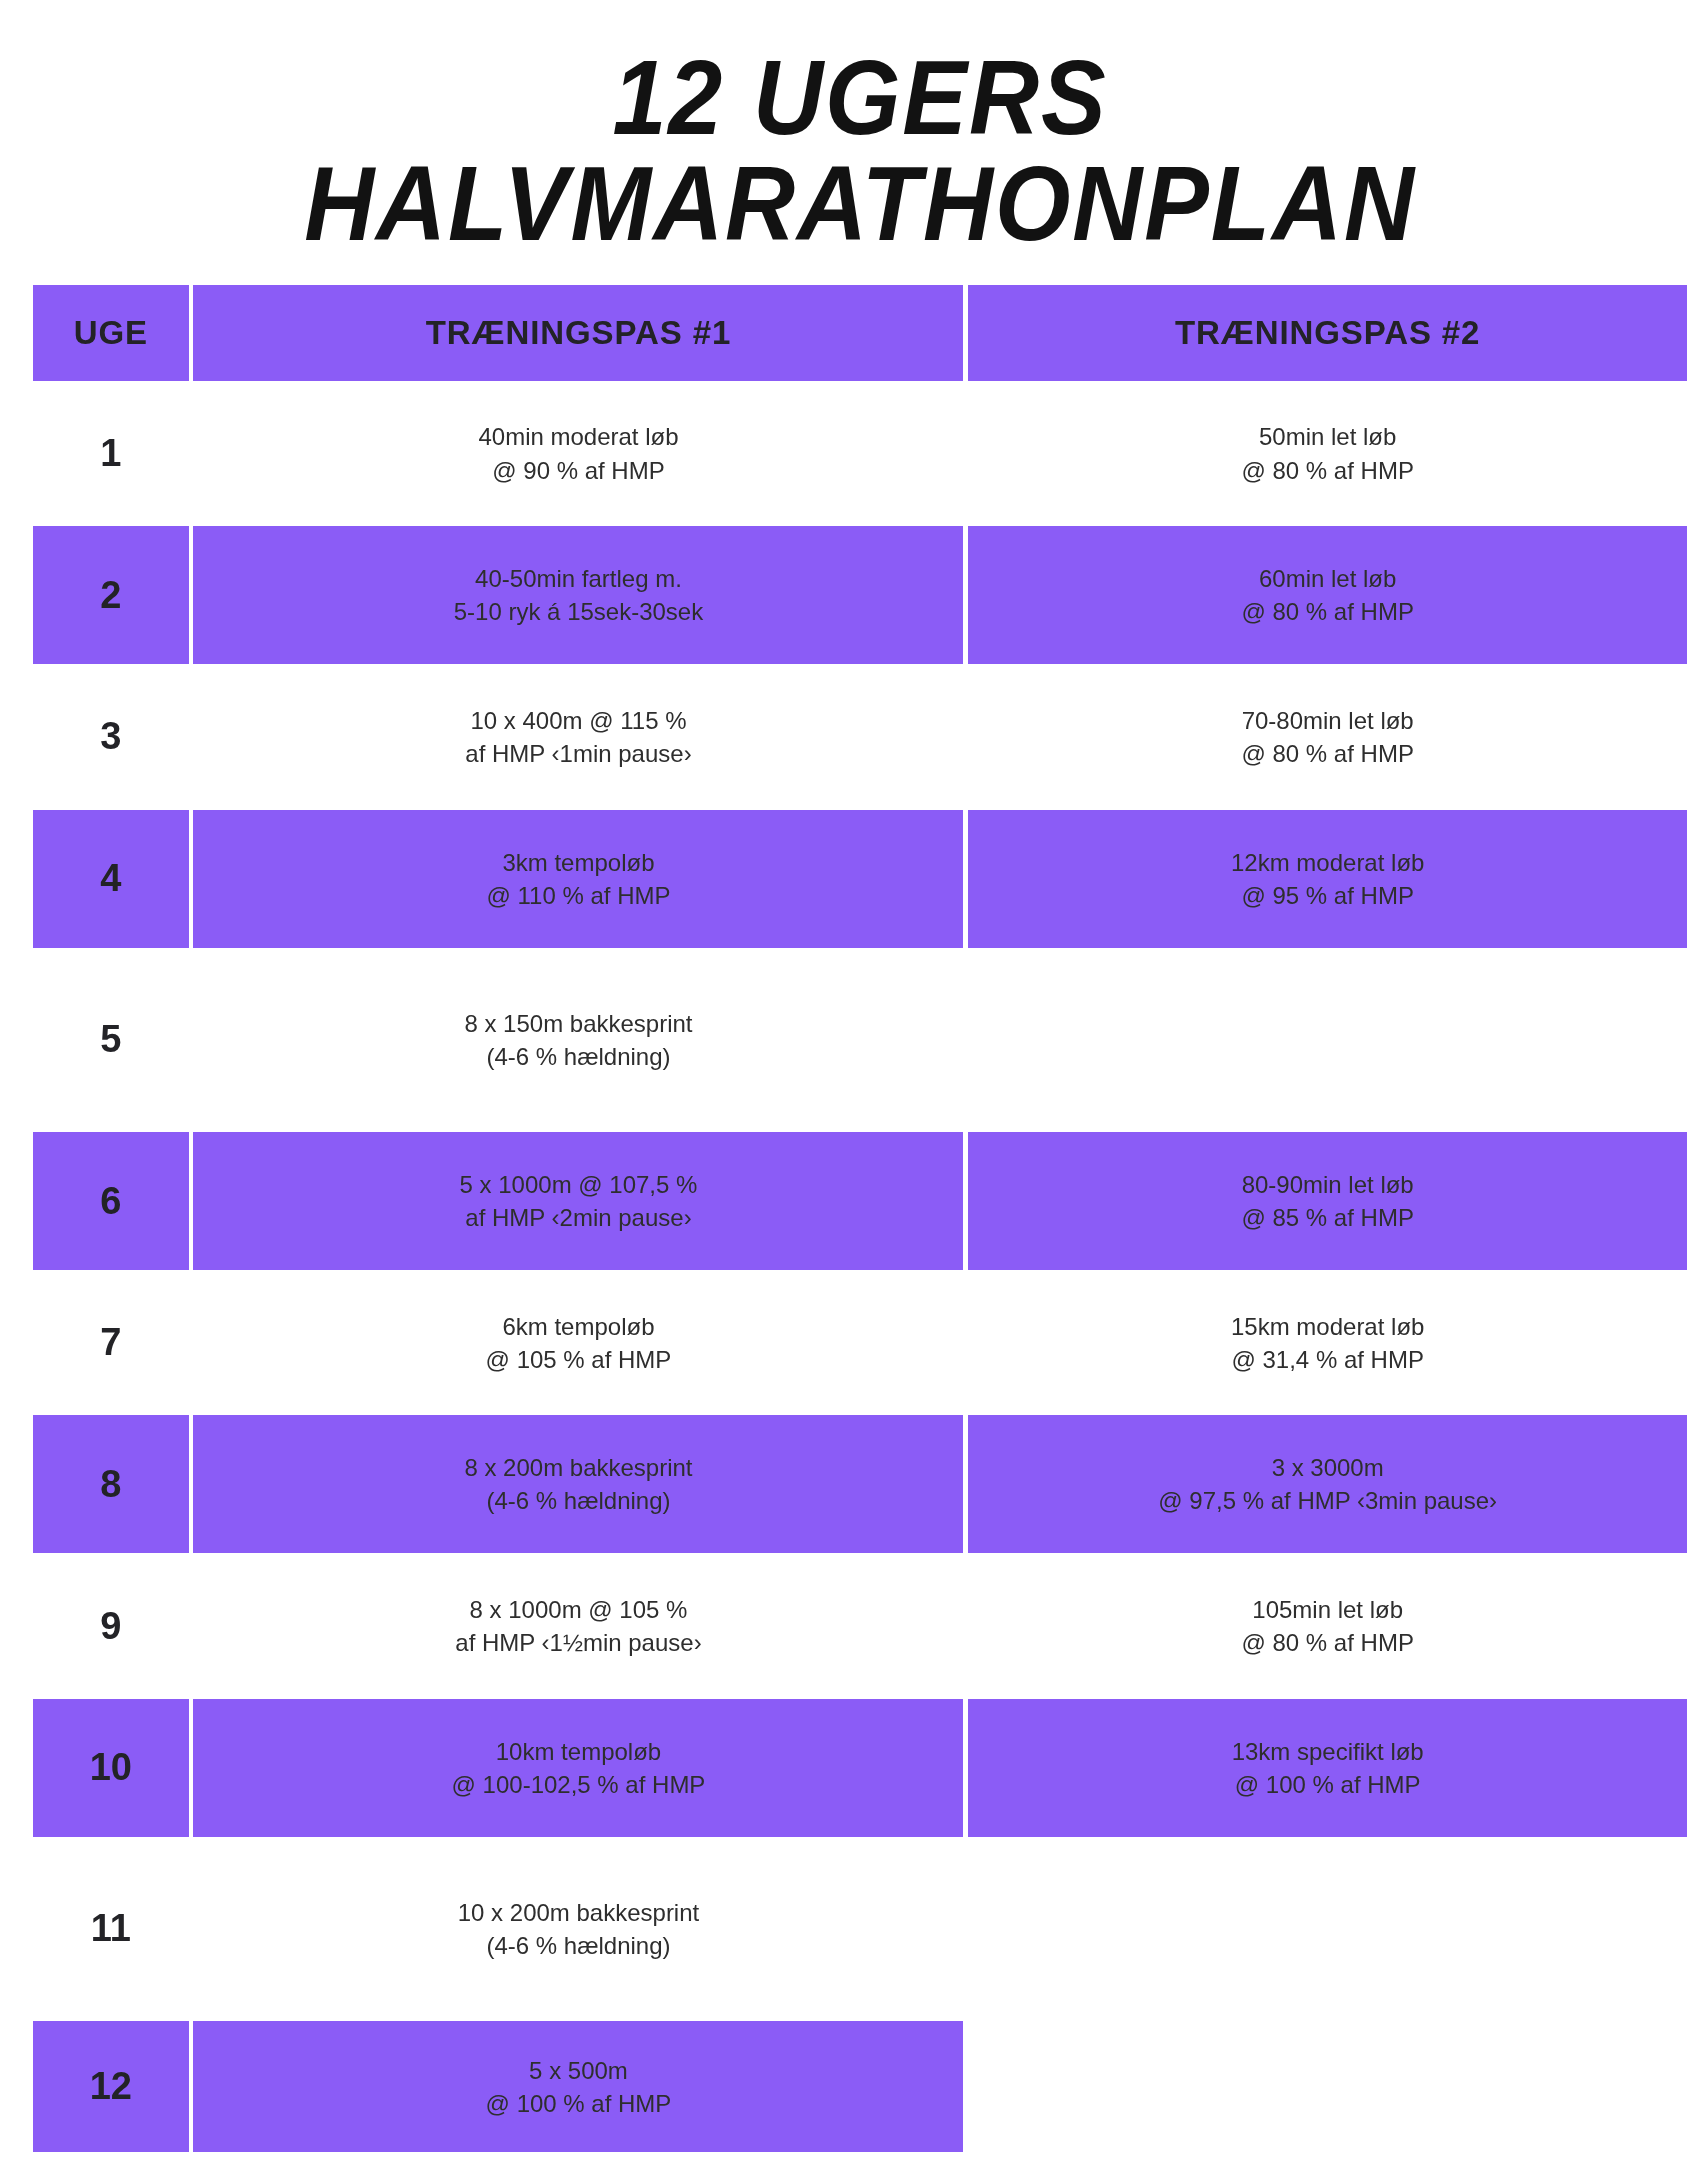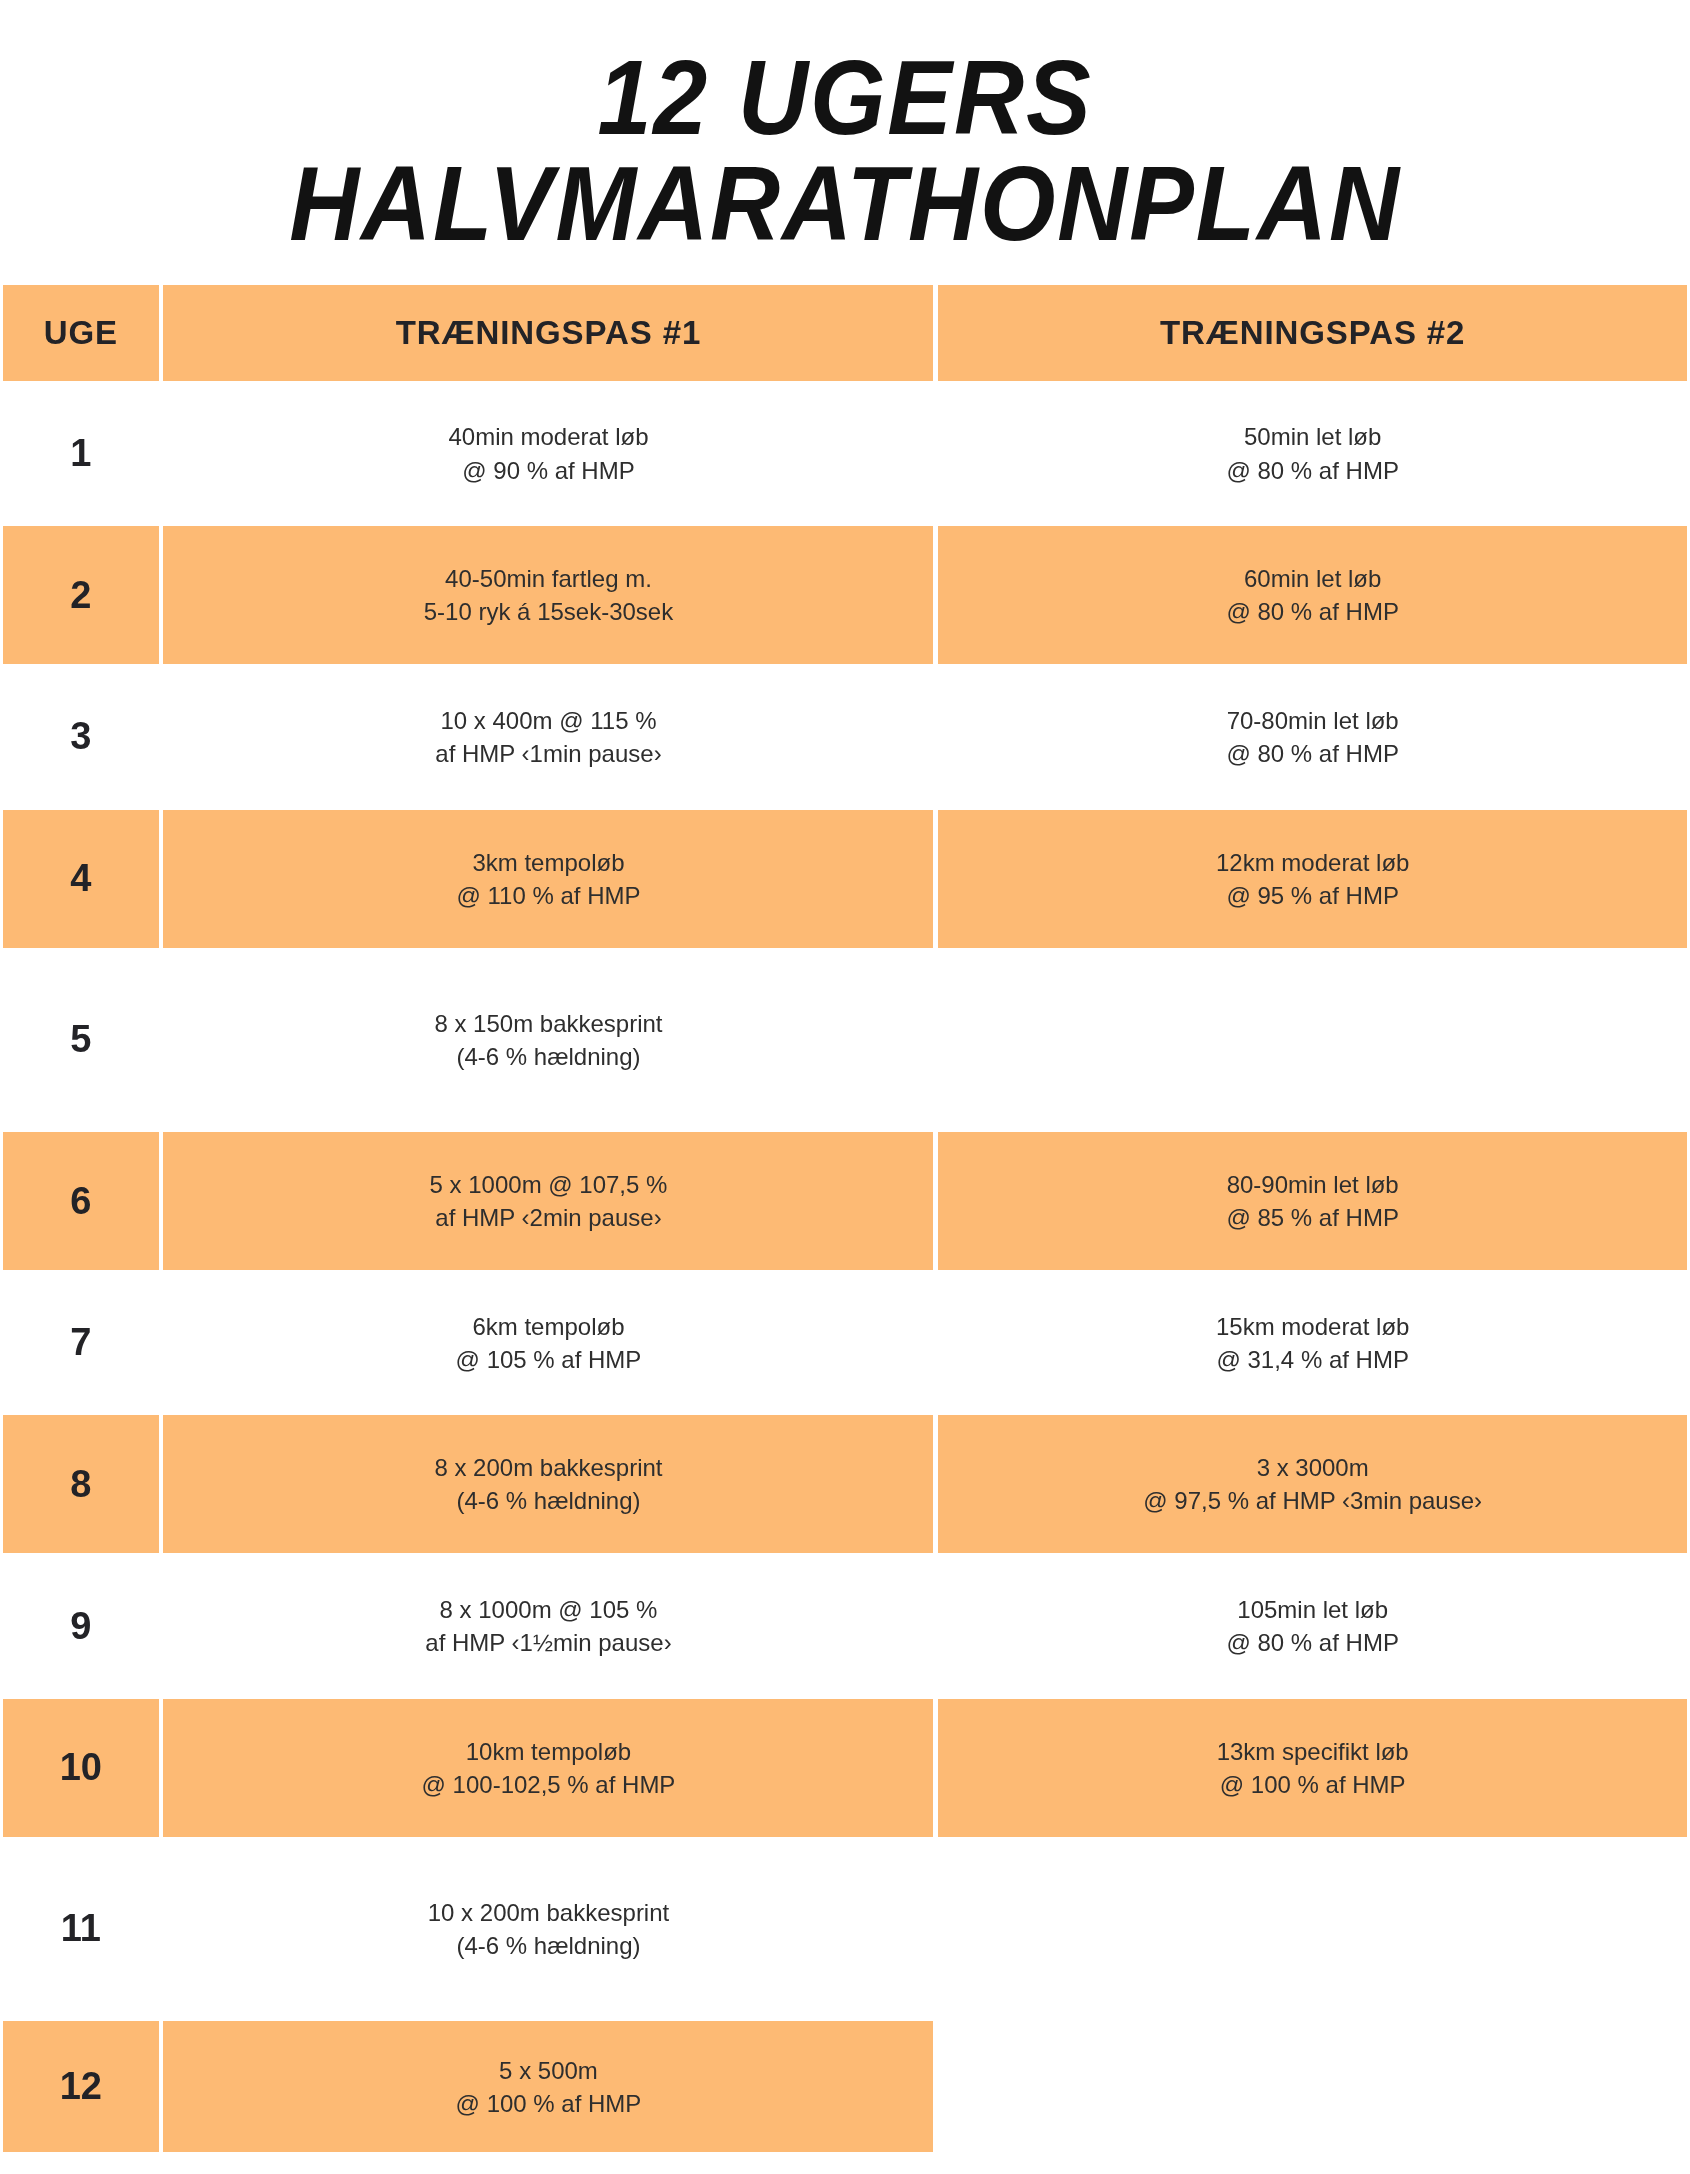--- a/index.html
+++ b/index.html
@@ -2,21 +2,21 @@
 <html style="font-size:15px"><head>
 <meta charset="utf-8">
 <style>
   html, body { margin: 0; padding: 0; }
   body {
     width: 1690px; height: 2175px;
     background: #ffffff;
     font-family: "Liberation Sans", sans-serif;
     overflow: hidden;
   }
-  .page { padding-top: 45px; }
+  .page { padding-top: 45px; padding-left: 30px; }
 
   .title {
     margin: 0; text-align: center;
     font-style: italic; font-weight: 900;
     font-size: 97px; line-height: 1.02;
     letter-spacing: 1.9px; color: #121212;
     text-transform: uppercase;
     transform: scaleY(1.08); transform-origin: center top;
   }
 
@@ -27,21 +27,21 @@
   .row {
     display: grid;
     grid-template-columns: 156px 770px 1fr;
     column-gap: 4.7px;
   }
   .cell {
     display: flex; align-items: center; justify-content: center;
     text-align: center; background: #ffffff;
     padding: 5.6px 13px; box-sizing: border-box;
   }
-  .row.shaded > .cell { background: #fdba74; }
+  .row.shaded > .cell { background: #8b5cf6; }
 
   .row.header { min-height: 96px; }
   .row.header .cell {
     font-weight: 700; font-size: 33px;
     letter-spacing: 0.9px; color: #232327;
   }
   .row.data { min-height: 138px; }
   .row.data.tall { min-height: 177px; }
   .row.data.last { min-height: 131px; }
 

